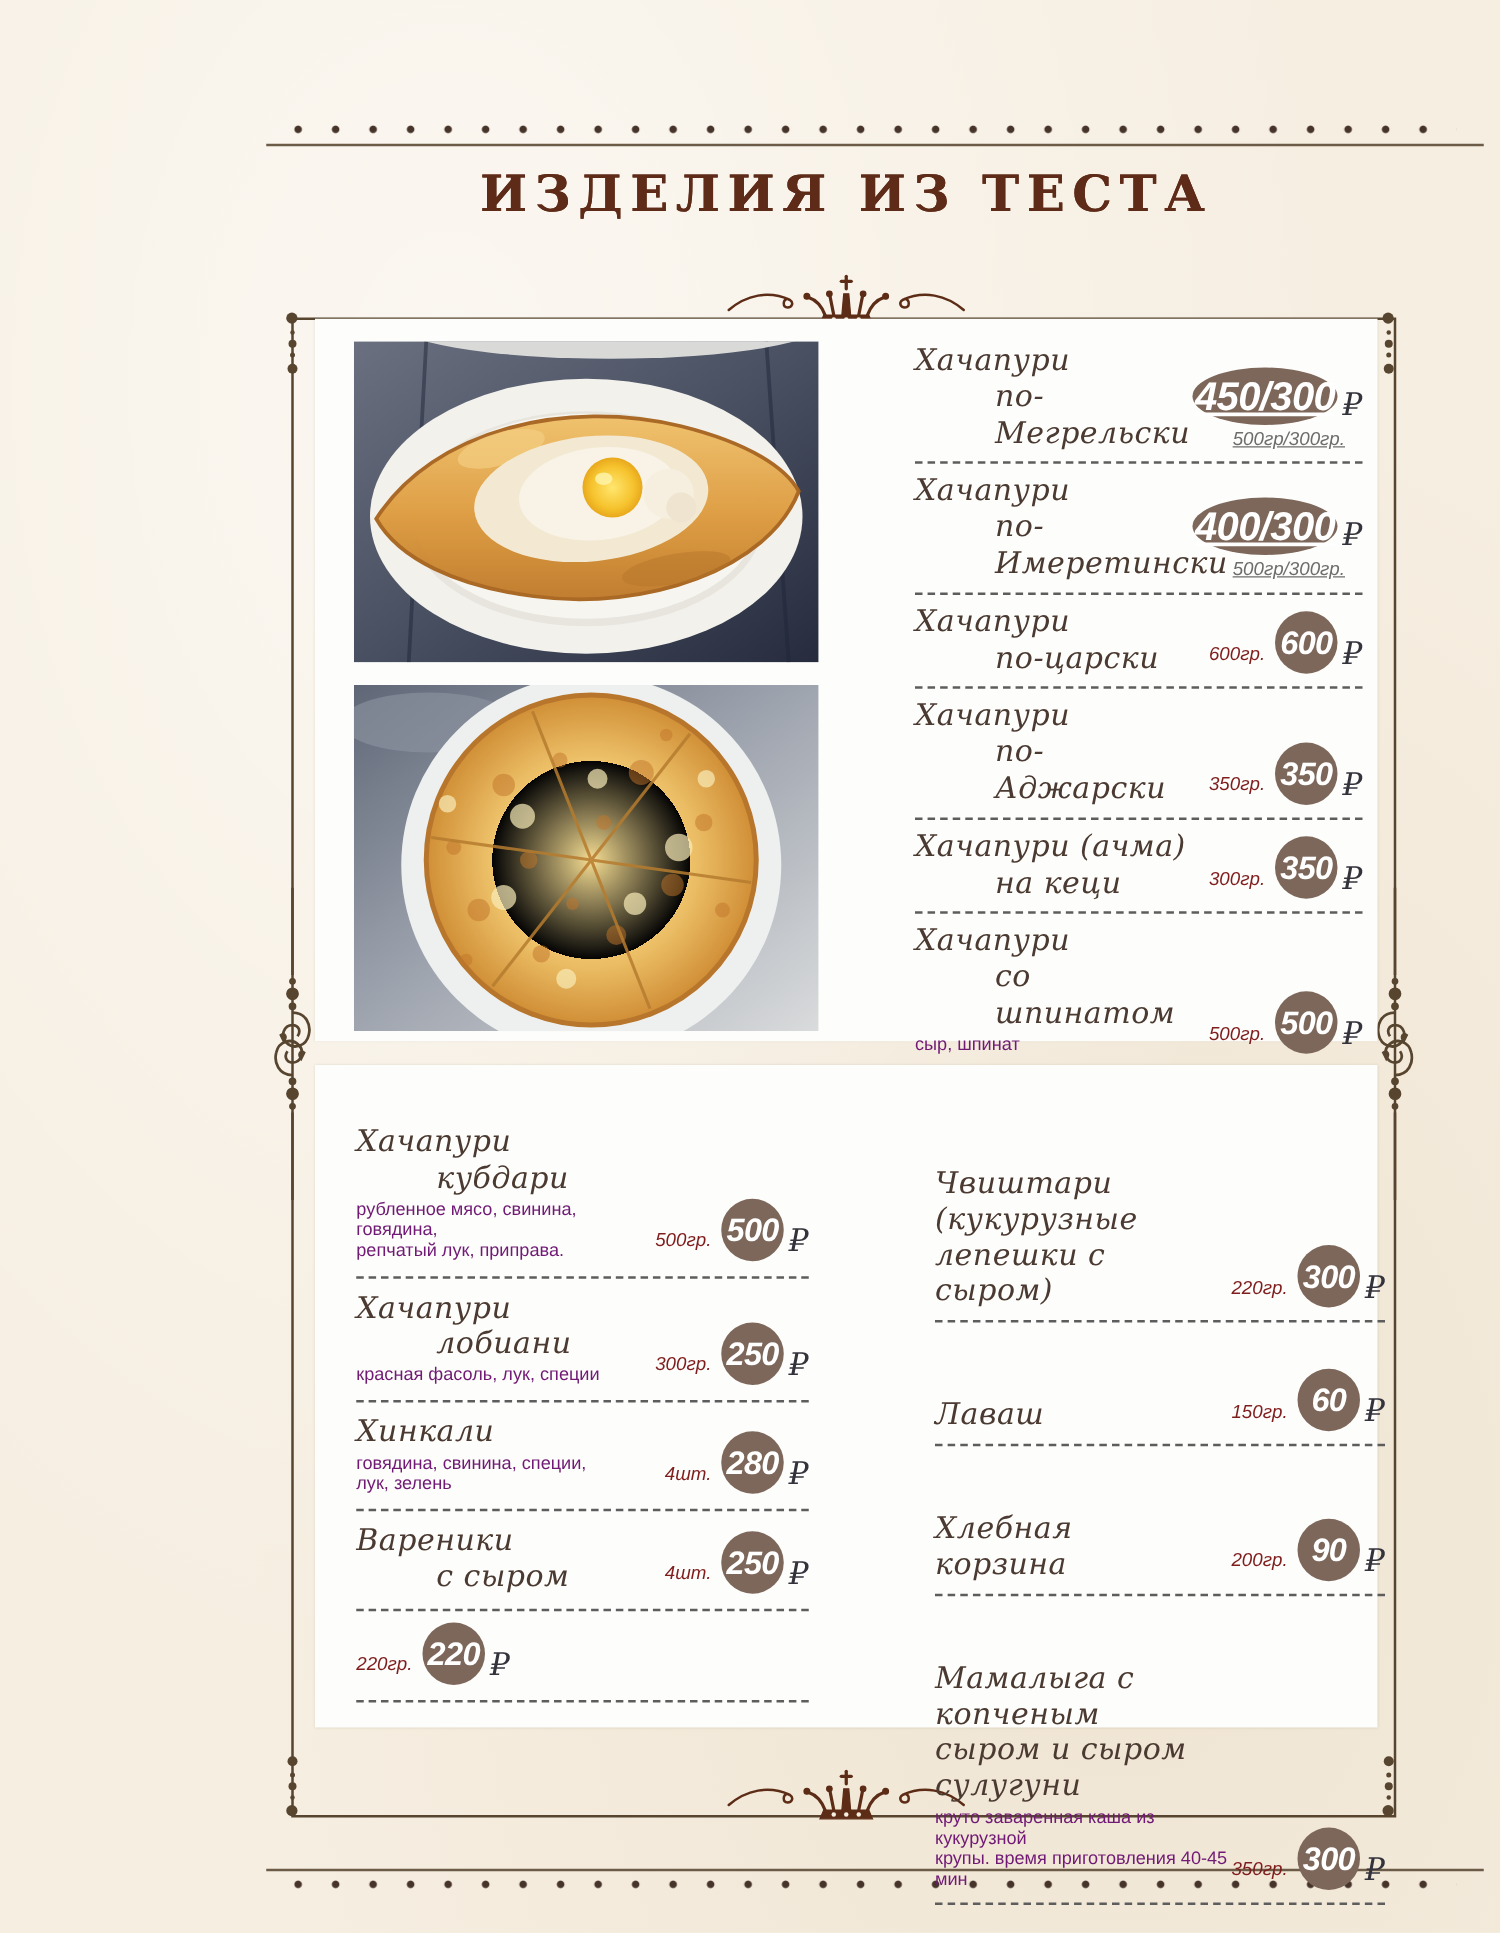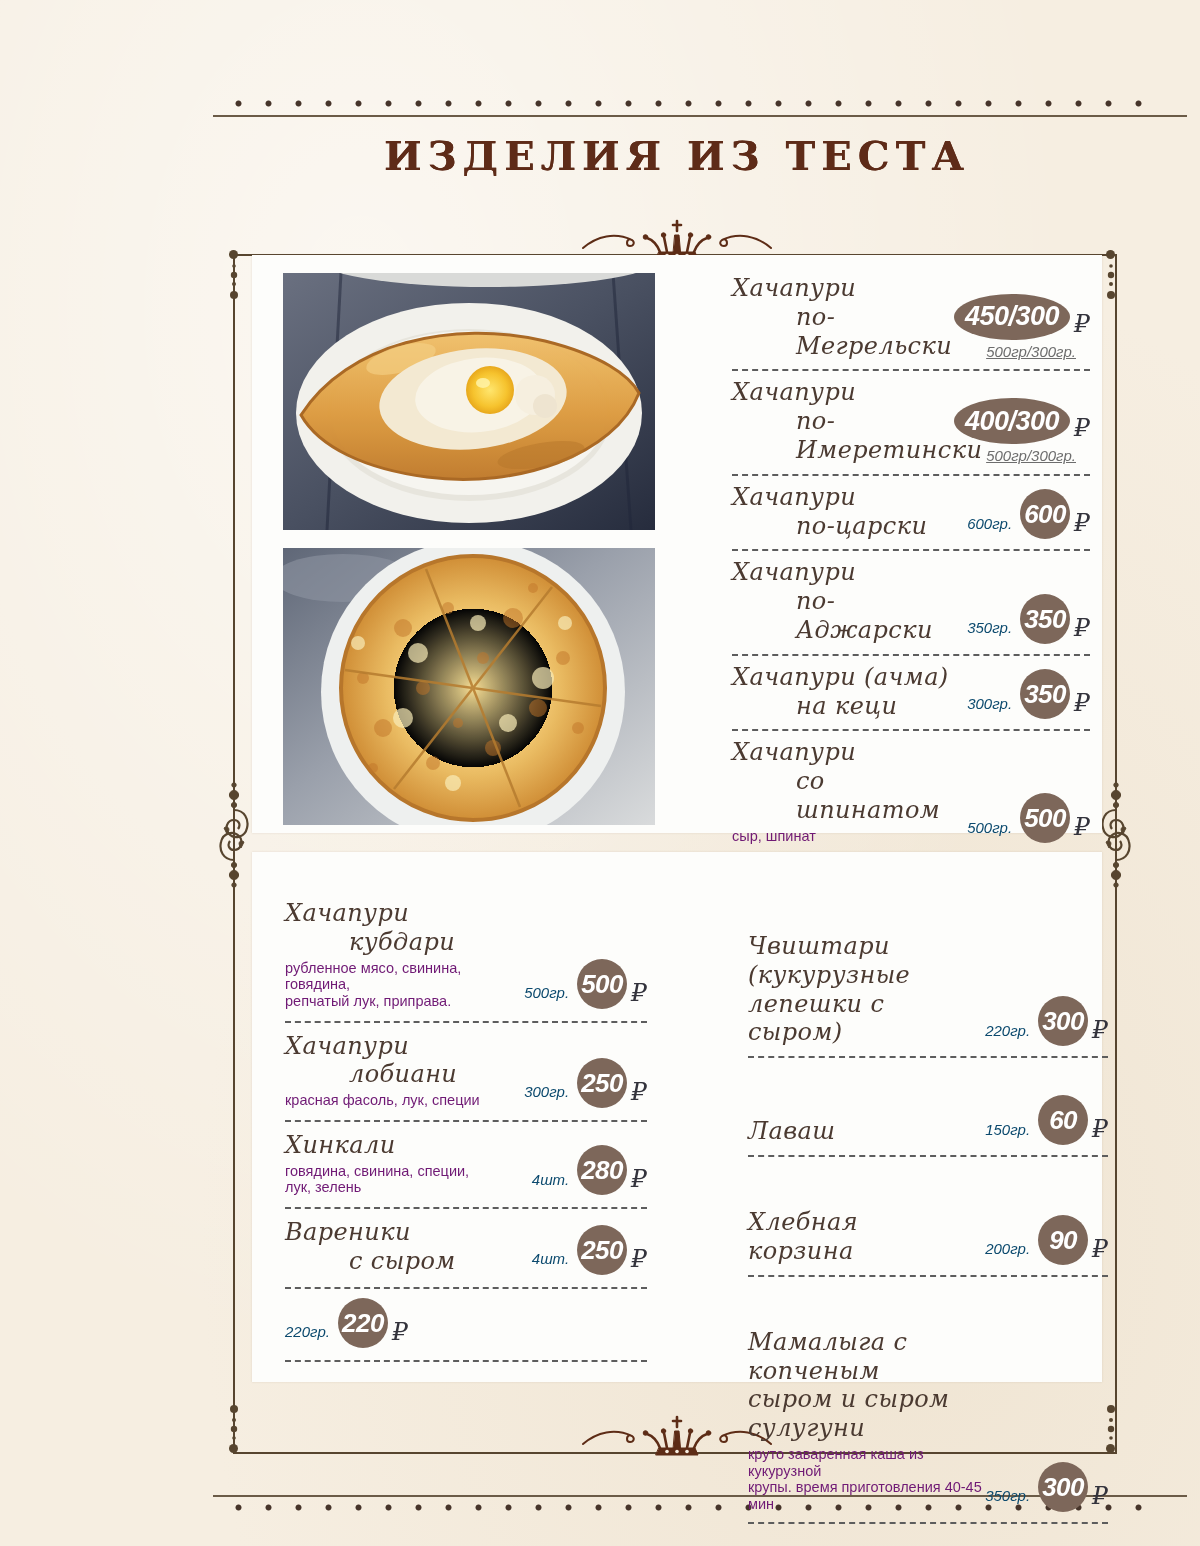--- a/index.html
+++ b/index.html
@@ -46,24 +46,24 @@
   .hang .nm{padding-left:64px;text-indent:-64px;}
   .ds{white-space:pre-line;font:400 14.5px/1.15 "Liberation Sans",sans-serif;
       color:#701a75;margin-top:3px;}
   .mi-r{flex:0 0 auto;display:flex;}
   .mi-r.one{align-items:flex-end;padding-bottom:1px;}
   .mi-r.dual{flex-direction:column;align-items:flex-end;}
   .br{display:flex;align-items:flex-end;}
   .bg{background:#7d675a;color:#fff;display:flex;align-items:center;justify-content:center;
       font:italic 700 26px/1 "Liberation Sans",sans-serif;letter-spacing:-.5px;}
   .bg.cir{width:50px;height:50px;border-radius:50%;}
-  .bg.ell{width:116px;height:46px;border-radius:58px/23px;font-size:27px;}
+  .bg.ell{width:116px;height:46px;border-radius:58px/23px;font-size:32px;text-decoration:underline;}
   .rub{font:italic 400 25px/1 "DejaVu Serif","DejaVu Sans",serif;color:#33333c;
       margin:0 0 4px 4px;}
-  .wt{font:italic 400 15px/1.1 "Liberation Sans",sans-serif;color:#0c4a6e;
+  .wt{font:italic 400 15px/1.1 "Liberation Sans",sans-serif;color:#7f1d1d;
       margin:0 8px 7px 0;white-space:nowrap;}
   .under{font:italic 400 15px/1.1 "Liberation Sans",sans-serif;color:#6d6d6d;
       margin:4px 14px 0 0;text-decoration:underline;}
   
   #p2rcol .mi:nth-child(1){padding-top:40px;}
   #p2rcol .mi:nth-child(2){margin-top:30px;}
   #p2rcol .mi:nth-child(3){margin-top:44px;gap:14px;}
   #p2rcol .mi:nth-child(4){margin-top:44px;}
   #p2lcol .mi{padding-bottom:11px;margin-bottom:2px;}
   svg{display:block;}

